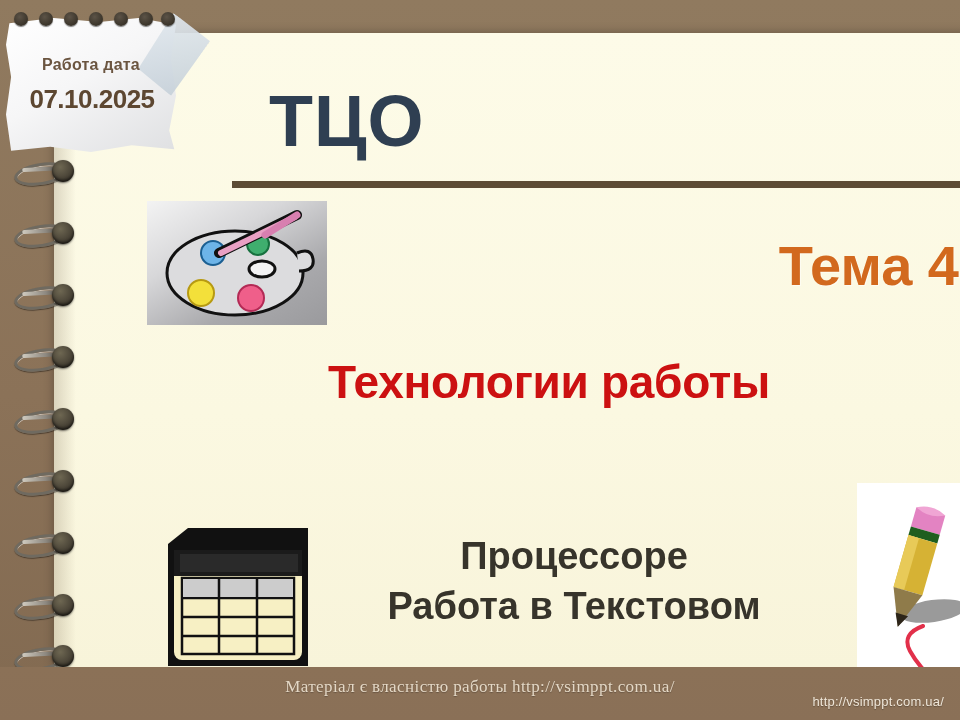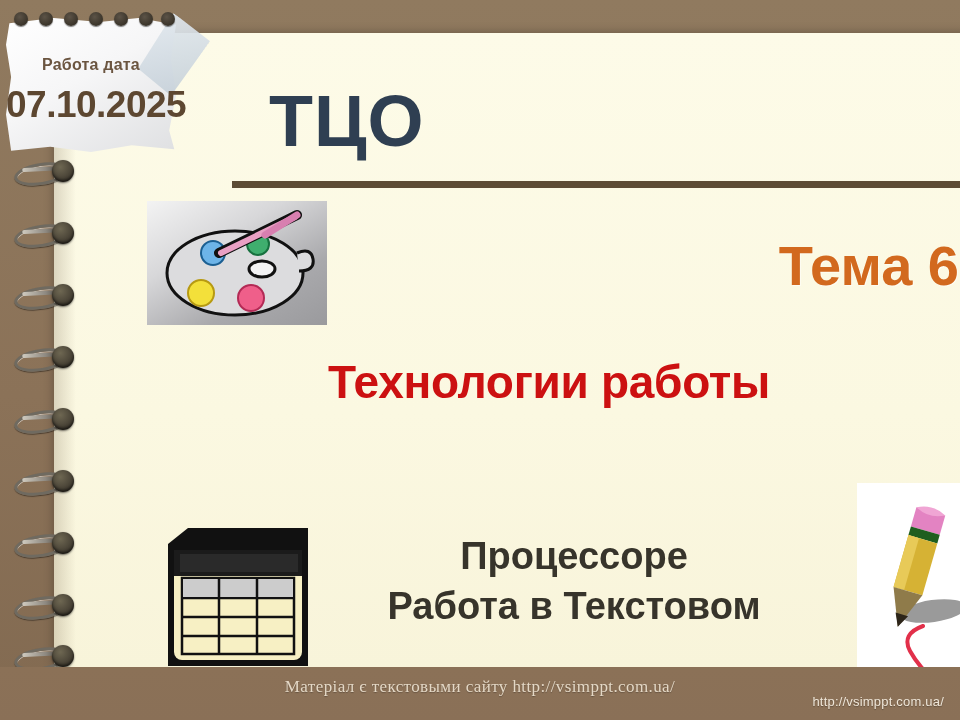--- a/index.html
+++ b/index.html
@@ -79,21 +79,21 @@
     background:radial-gradient(circle at 40% 35%,#5c5347,#2b261d);
     box-shadow:0 1px 1px rgba(0,0,0,.5);
   }
   #note .caption{
     position:absolute;left:0;top:52px;width:170px;text-align:center;
     font-size:16px;font-weight:bold;color:#6b5540;
     letter-spacing:.2px;
   }
   #note .date{
     position:absolute;left:0;top:80px;width:172px;text-align:center;
-    font-size:37px;font-weight:bold;color:#5d4731;
+    font-size:26px;font-weight:bold;color:#5d4731;
     letter-spacing:-.5px;
   }
 
   
   #title{
     position:absolute;left:215px;top:52px;
     font-size:72px;font-weight:bold;color:#2f3f52;
     letter-spacing:1px;line-height:1;
   }
   #rule{
@@ -178,21 +178,21 @@
         <circle cx="66" cy="52" r="12" fill="#6db4e8" stroke="#1b5f92" stroke-width="2"></circle>
         <circle cx="111" cy="43" r="11" fill="#3fae6e" stroke="#17713f" stroke-width="2"></circle>
         <circle cx="54" cy="92" r="13" fill="#f3e03a" stroke="#b79a12" stroke-width="2"></circle>
         <circle cx="104" cy="97" r="13" fill="#ef5f8a" stroke="#b32a55" stroke-width="2"></circle>
         <path d="M72 52 L150 14" stroke="#111" stroke-width="10" stroke-linecap="round"></path>
         <path d="M74 52 L148 16" stroke="#e9a0c4" stroke-width="6" stroke-linecap="round"></path>
         <path d="M118 34 L150 14" stroke="#d87fb0" stroke-width="7" stroke-linecap="round"></path>
       </svg>
     </div>
 
-    <div id="topic">Тема 6</div>
+    <div id="topic">Тема 4</div>
 
     <div id="redtitle">
       <div>Технологии работы</div>
     </div>
 
     <div id="subtitle">
       <div>Процессоре</div>
       <div>Работа в Текстовом</div>
     </div>
 
@@ -285,16 +285,16 @@
       <i style="left:75px"></i>
         <i style="left:100px"></i>
         <i style="left:125px"></i>
         <i style="left:147px"></i>
     </div>
     <div class="caption">Работа дата</div>
     <div class="date">07.10.2025</div>
   </div>
 
   <div id="footerbar"></div>
-  <div id="footer-credit">Матеріал є текстовыми сайту http://vsimppt.com.ua/</div>
+  <div id="footer-credit">Матеріал є власністю работы http://vsimppt.com.ua/</div>
   <div id="footer-url">http://vsimppt.com.ua/</div>
 
 </div>
 
 </body></html>

